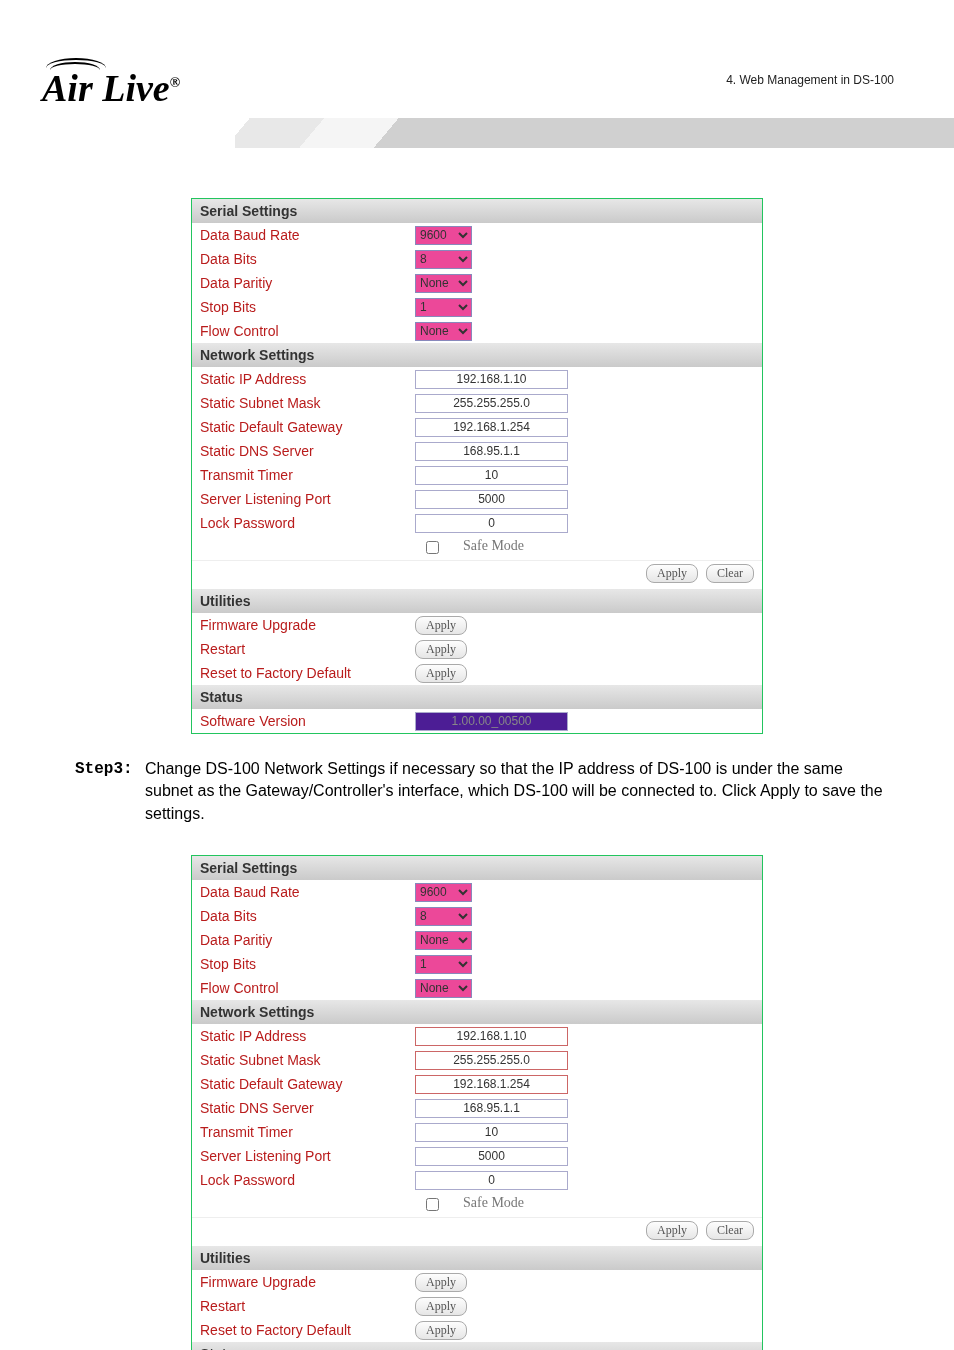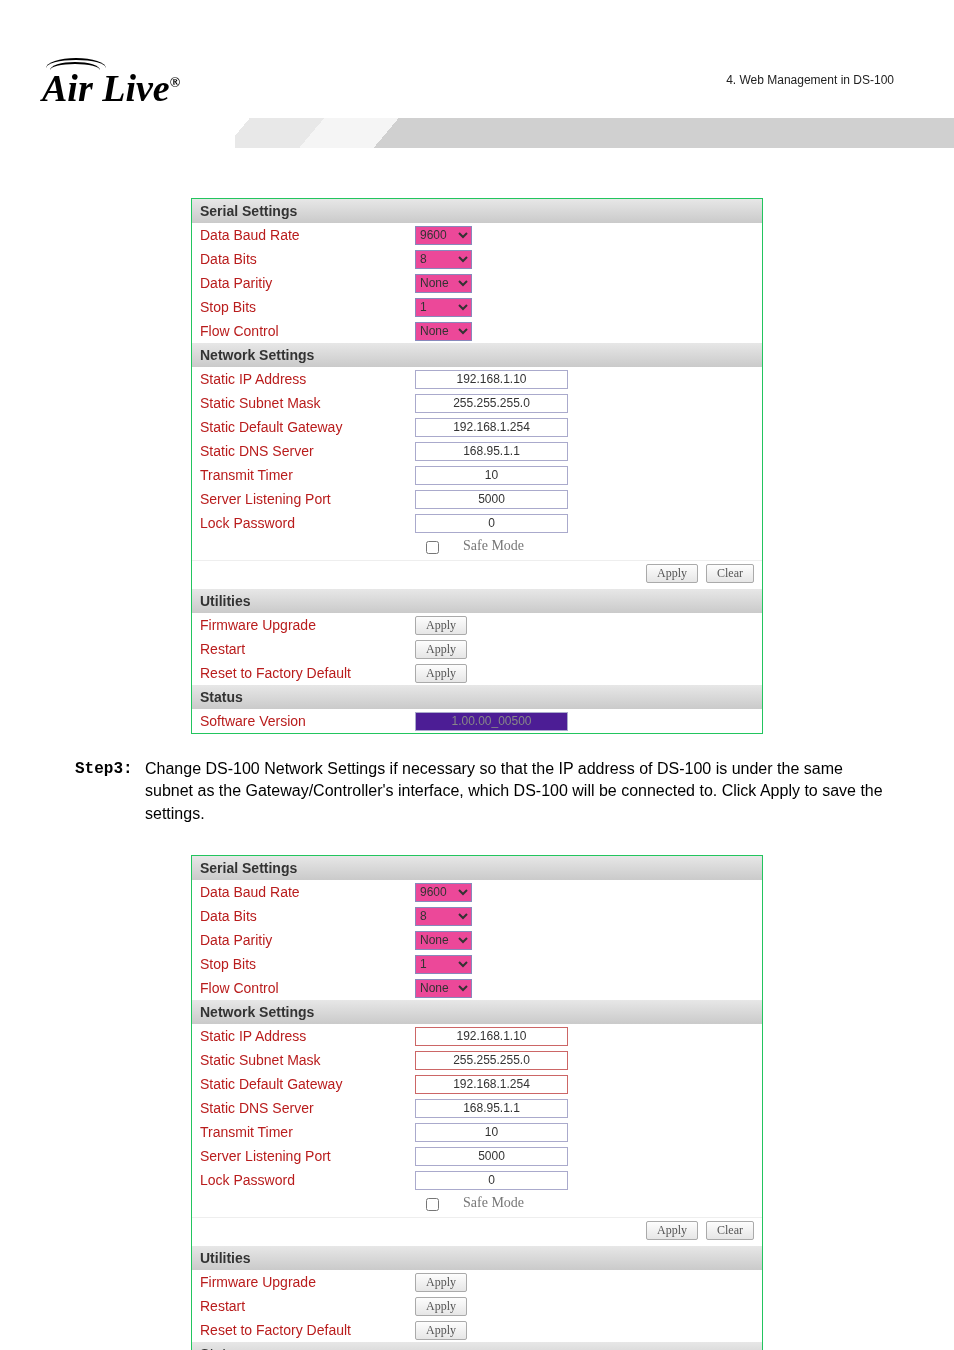--- a/index.html
+++ b/index.html
@@ -143,21 +143,21 @@
     padding: 3px 8px 6px;
     gap: 8px;
     border-top: 1px solid #eee;
   }
   .btn {
     border: 1px solid #aaa;
     background: linear-gradient(#fdfdfd,#e6e6e6);
     padding: 1px 10px;
     font-size: 12px;
     color: #555;
-    border-radius: 2px;
+    border-radius: 8px;
     font-family: "Times New Roman", serif;
     cursor: pointer;
   }
   .util-btn {
     width: 52px;
     text-align: center;
   }
 
   .step-block {
     margin: 24px 60px 10px 75px;

